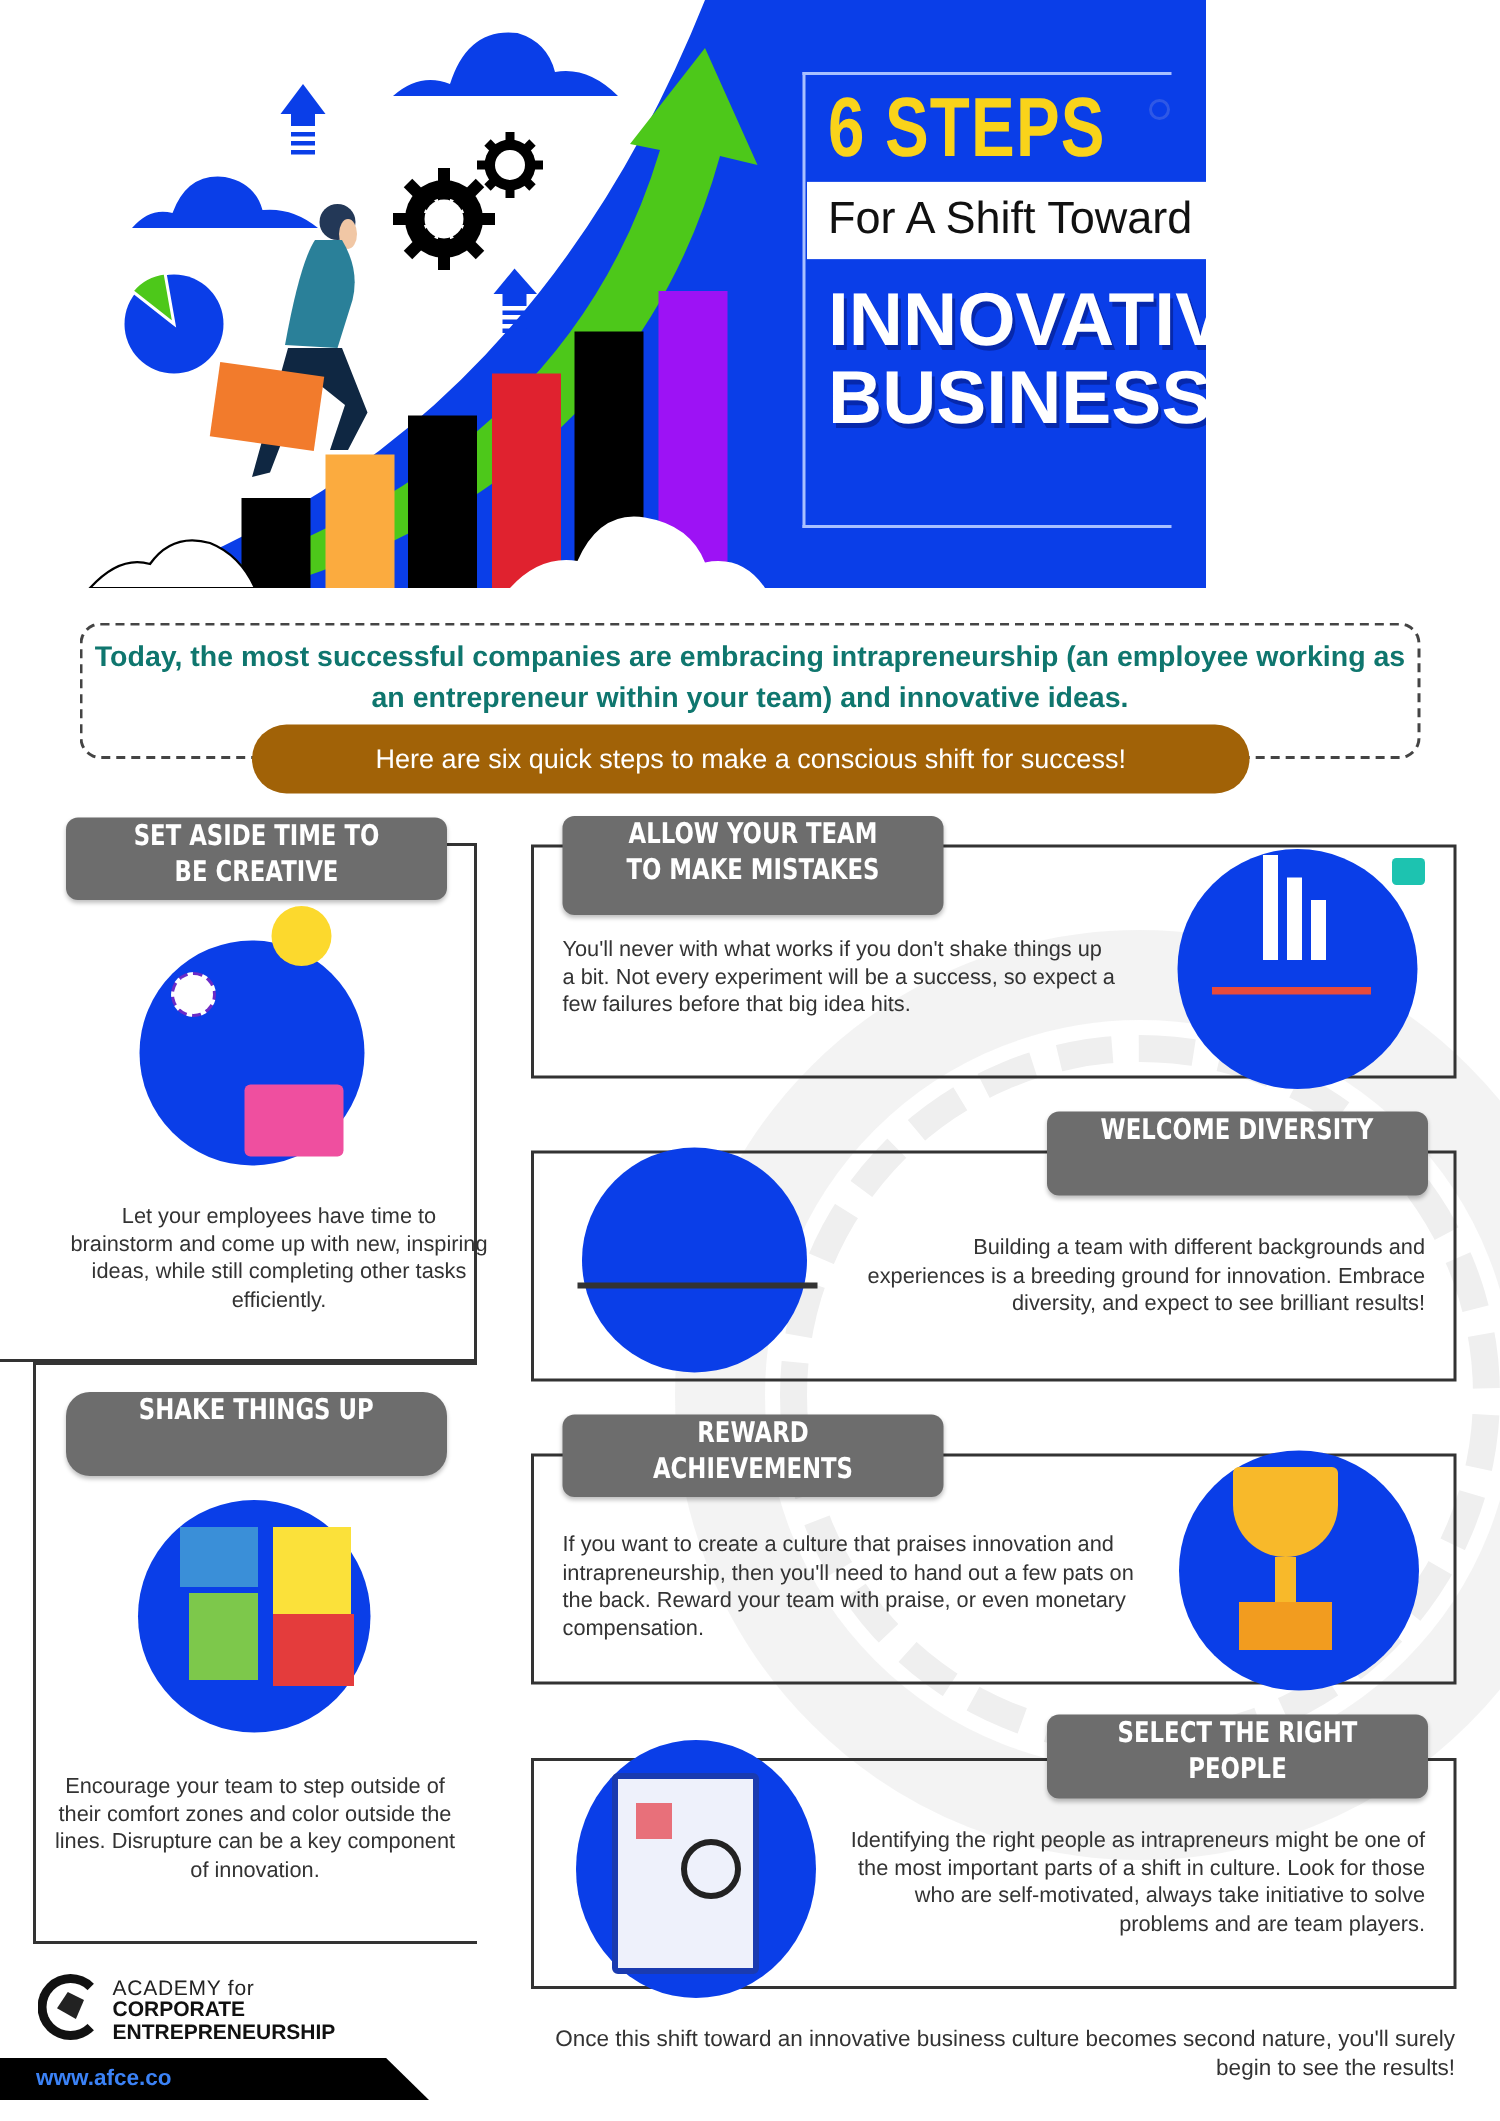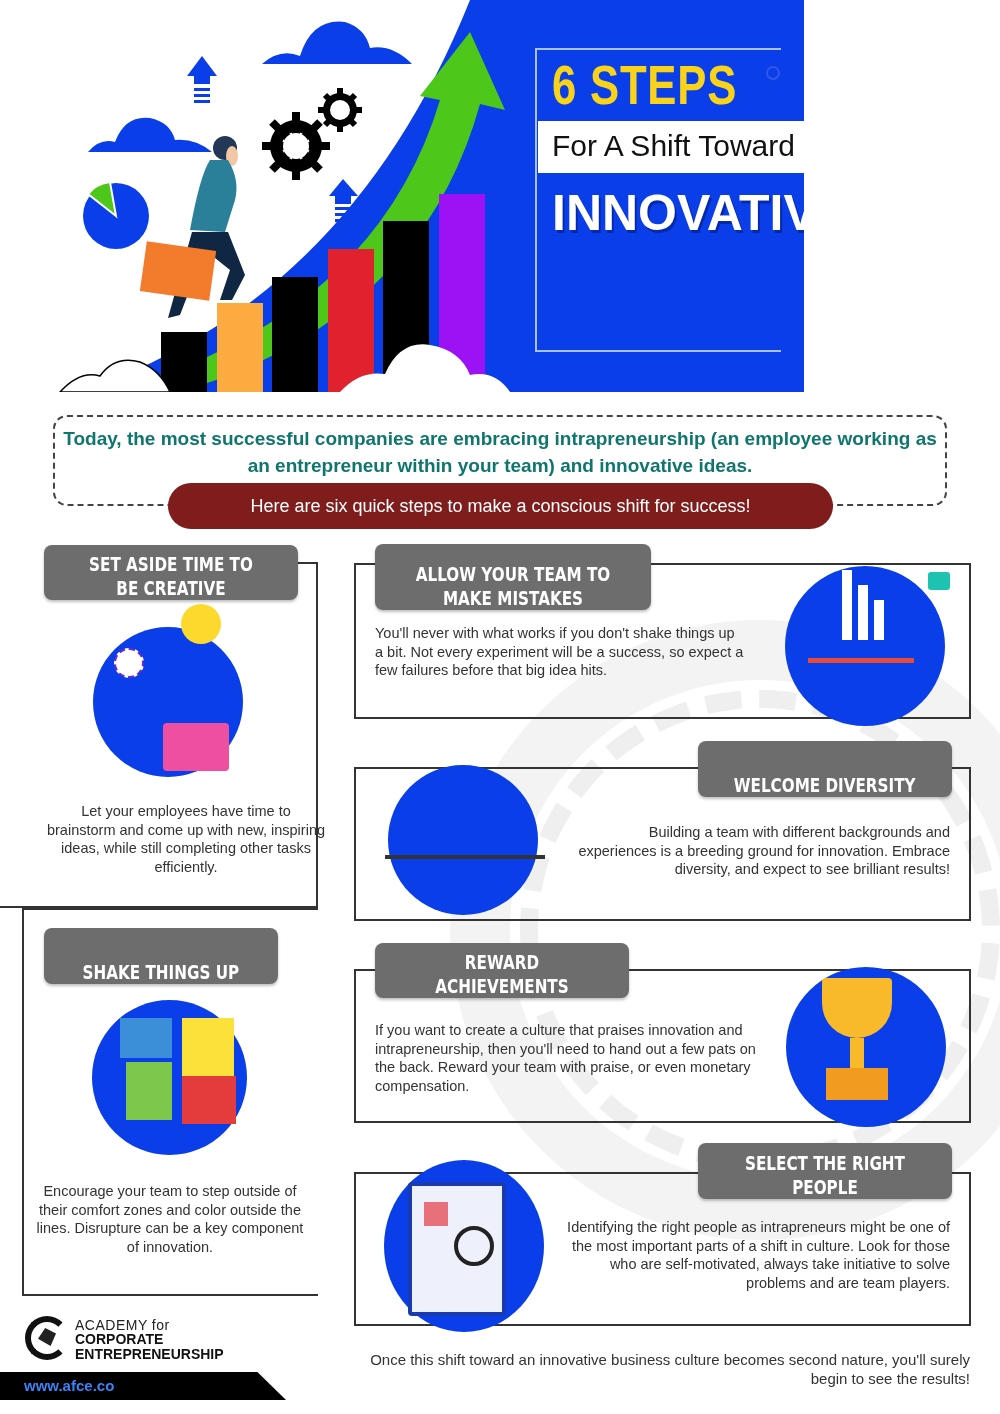--- a/index.html
+++ b/index.html
@@ -14,25 +14,25 @@
   .title-frame { position: absolute; left: 535px; top: 48px; width: 246px; height: 304px; border-left: 2px solid #a9c0ff; border-top: 2px solid #a9c0ff; border-bottom: 2px solid #a9c0ff; }
   .title-steps { position: absolute; left: 552px; top: 52px; font-family: "Liberation Sans Narrow", "Liberation Sans", sans-serif; font-weight: bold; font-size: 56px; color: #f9d31a; letter-spacing: 1px; transform: scaleX(0.78); transform-origin: left; }
   .title-banner { position: absolute; left: 538px; top: 121px; width: 354px; height: 52px; background: #fff; clip-path: polygon(0 0, 100% 0, 94% 100%, 0 100%); }
   .title-sub { position: absolute; left: 552px; top: 129px; font-size: 30px; color: #111; font-weight: 400; }
   .title-main { position: absolute; left: 552px; top: 187px; font-size: 50px; line-height: 52px; font-weight: bold; color: #fff; text-shadow: 2px 3px 0 rgba(0,0,60,0.35); }
   .net-dot { position: absolute; width: 14px; height: 14px; border-radius: 50%; border: 2px solid #2f58e6; }
 
   
   .intro-box { position: absolute; left: 53px; top: 415px; width: 894px; height: 91px; border: 2px dashed #444; border-radius: 14px; }
   .intro-text { position: absolute; left: 60px; top: 425px; width: 880px; text-align: center; font-size: 19px; line-height: 27px; font-weight: bold; color: #0f766e; }
-  .intro-pill { position: absolute; left: 168px; top: 483px; width: 665px; height: 46px; background: #7f1d1d; border-radius: 23px; color: #fff; font-size: 18px; text-align: center; line-height: 46px; }
+  .intro-pill { position: absolute; left: 168px; top: 483px; width: 665px; height: 46px; background: #a16207; border-radius: 23px; color: #fff; font-size: 18px; text-align: center; line-height: 46px; }
 
   
   .frame { position: absolute; border: 2px solid #333; }
-  .tag { position: absolute; background: #6d6d6d; border-radius: 8px; color: #fff; font-family: "DejaVu Sans", sans-serif; font-weight: bold; font-size: 19px; text-align: center; display: flex; align-items: flex-end; justify-content: center; box-shadow: 0 2px 3px rgba(0,0,0,0.25); text-transform: uppercase; line-height: 24px; padding: 0 8px; }
+  .tag { position: absolute; background: #6d6d6d; border-radius: 8px; color: #fff; font-family: "DejaVu Sans", sans-serif; font-weight: bold; font-size: 19px; text-align: center; display: flex; align-items: flex-start; justify-content: center; box-shadow: 0 2px 3px rgba(0,0,0,0.25); text-transform: uppercase; line-height: 24px; padding: 0 8px; }
   .tag span { display: inline-block; transform: scaleX(0.8); }
   .body-text { position: absolute; font-size: 14.5px; line-height: 18.5px; color: #333; }
   .center { text-align: center; }
   .right { text-align: right; }
   .circle { position: absolute; border-radius: 50%; background: #0a3ee8; }
 
   
   .logo-ring { position: absolute; left: 25px; top: 1316px; width: 44px; height: 44px; border-radius: 50%; border: 6px solid #111; border-right-color: transparent; }
   .logo-inner { position: absolute; left: 38px; top: 1328px; width: 18px; height: 18px; background: #222; clip-path: polygon(0 60%, 40% 0, 100% 30%, 70% 100%); }
   .logo-l1 { position: absolute; left: 75px; top: 1317px; font-size: 14px; color: #222; letter-spacing: 0.5px; }
@@ -117,60 +117,61 @@
 
     <path d="M60 392 Q80 370 100 376 Q115 355 140 362 Q160 370 170 392 Z" fill="#fff" stroke="#000" stroke-width="1.5"></path>
     <path d="M340 392 Q360 370 385 374 Q400 340 430 345 Q460 350 470 375 Q495 370 510 392 Z" fill="#fff"></path>
   </svg>
   <div class="title-frame"></div>
   <div class="title-steps">6 STEPS</div>
   <div class="title-banner"></div>
   <div class="title-sub">For A Shift Toward</div>
   <div class="title-main">
     <div>INNOVATIVE</div>
+    <div>BUSINESS</div>
   </div>
 </div>
 
 <div class="intro-box"></div>
 <div class="intro-text">Today, the most successful companies are embracing intrapreneurship (an employee working as an entrepreneur within your team) and innovative ideas.</div>
 <div class="intro-pill">Here are six quick steps to make a conscious shift for success!</div>
 
 <div class="frame" style="left:-4px;top:564px;width:322px;height:344px;border-left:none;border-top:none;"></div>
 <div class="frame" style="left:298px;top:562px;width:20px;height:2px;border:none;border-top:2px solid #333;"></div>
 <div class="tag" style="left:44px;top:545px;width:254px;height:55px;">
     <span>Set Aside Time To Be Creative</span>
   </div>
 <div class="circle" style="left:93px;top:627px;width:150px;height:150px;"></div>
 <div style="position:absolute;left:181px;top:604px;width:40px;height:40px;border-radius:50%;background:#fcd92d;"></div>
 <div style="position:absolute;left:114px;top:648px;width:30px;height:30px;border-radius:50%;background:#fff;border:2px dashed #6a2bc8;"></div>
 <div style="position:absolute;left:163px;top:723px;width:66px;height:48px;background:#ef4f9f;border-radius:4px;"></div>
 <div class="body-text center" style="left:30px;top:802px;width:280px;margin-left:16px;">Let your employees have time to brainstorm and come up with new, inspiring ideas, while still completing other tasks efficiently.</div>
 
 <div class="frame" style="left:354px;top:563px;width:617px;height:156px;"></div>
-<div class="tag" style="left:375px;top:544px;width:276px;height:66px;">
+<div class="tag" style="left:375px;top:544px;width:254px;height:66px;">
     <span>Allow Your Team To Make Mistakes</span>
   </div>
 <div class="body-text" style="left:375px;top:624px;width:370px;">You'll never with what works if you don't shake things up a bit. Not every experiment will be a success, so expect a few failures before that big idea hits.</div>
 <div class="circle" style="left:785px;top:566px;width:160px;height:160px;"></div>
 <div style="position:absolute;left:842px;top:570px;width:10px;height:70px;background:#fff;"></div>
 <div style="position:absolute;left:858px;top:585px;width:10px;height:55px;background:#fff;"></div>
 <div style="position:absolute;left:874px;top:600px;width:10px;height:40px;background:#fff;"></div>
 <div style="position:absolute;left:928px;top:572px;width:22px;height:18px;background:#1dc3b0;border-radius:3px;"></div>
 <div style="position:absolute;left:808px;top:658px;width:106px;height:5px;background:#e84a3a;"></div>
 
 <div class="frame" style="left:354px;top:767px;width:617px;height:154px;"></div>
 <div class="tag" style="left:698px;top:741px;width:254px;height:56px;">
     <span>Welcome Diversity</span>
   </div>
 <div class="circle" style="left:388px;top:765px;width:150px;height:150px;"></div>
 <div style="position:absolute;left:385px;top:855px;width:160px;height:4px;background:#333;"></div>
 <div class="body-text right" style="left:570px;top:823px;width:380px;">Building a team with different backgrounds and experiences is a breeding ground for innovation. Embrace diversity, and expect to see brilliant results!</div>
 
 <div class="frame" style="left:22px;top:908px;width:296px;height:388px;border-right:none;"></div>
-<div class="tag" style="left:44px;top:928px;width:234px;height:56px;">
+<div class="tag" style="left:44px;top:928px;width:254px;height:56px;border-radius:16px;">
     <span>Shake Things Up</span>
   </div>
 <div class="circle" style="left:92px;top:1000px;width:155px;height:155px;"></div>
 <div style="position:absolute;left:120px;top:1018px;width:52px;height:40px;background:#3a8fd8;"></div>
 <div style="position:absolute;left:182px;top:1018px;width:52px;height:60px;background:#fbe13a;"></div>
 <div style="position:absolute;left:126px;top:1062px;width:46px;height:58px;background:#7dc84b;"></div>
 <div style="position:absolute;left:182px;top:1076px;width:54px;height:48px;background:#e43c3c;"></div>
 <div class="body-text center" style="left:30px;top:1182px;width:280px;">Encourage your team to step outside of their comfort zones and color outside the lines. Disrupture can be a key component of innovation.</div>
 
 <div class="frame" style="left:354px;top:969px;width:617px;height:154px;"></div>

